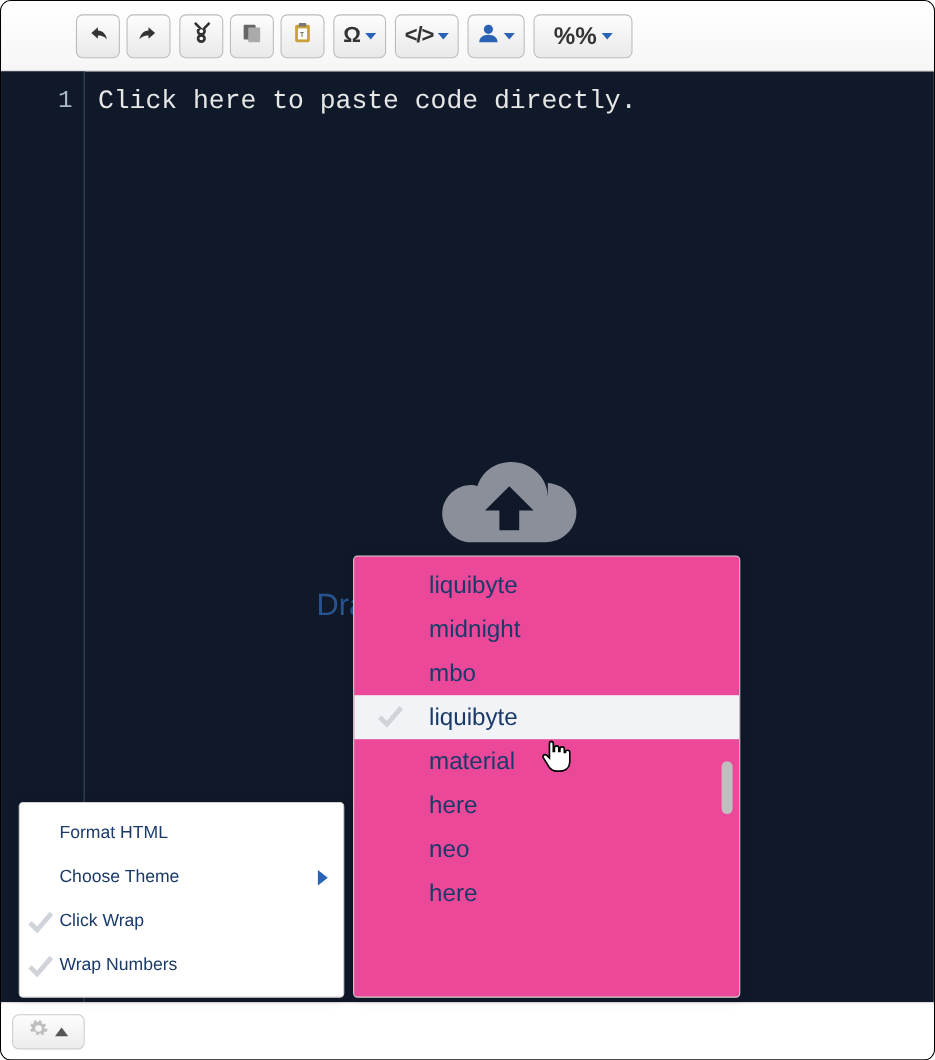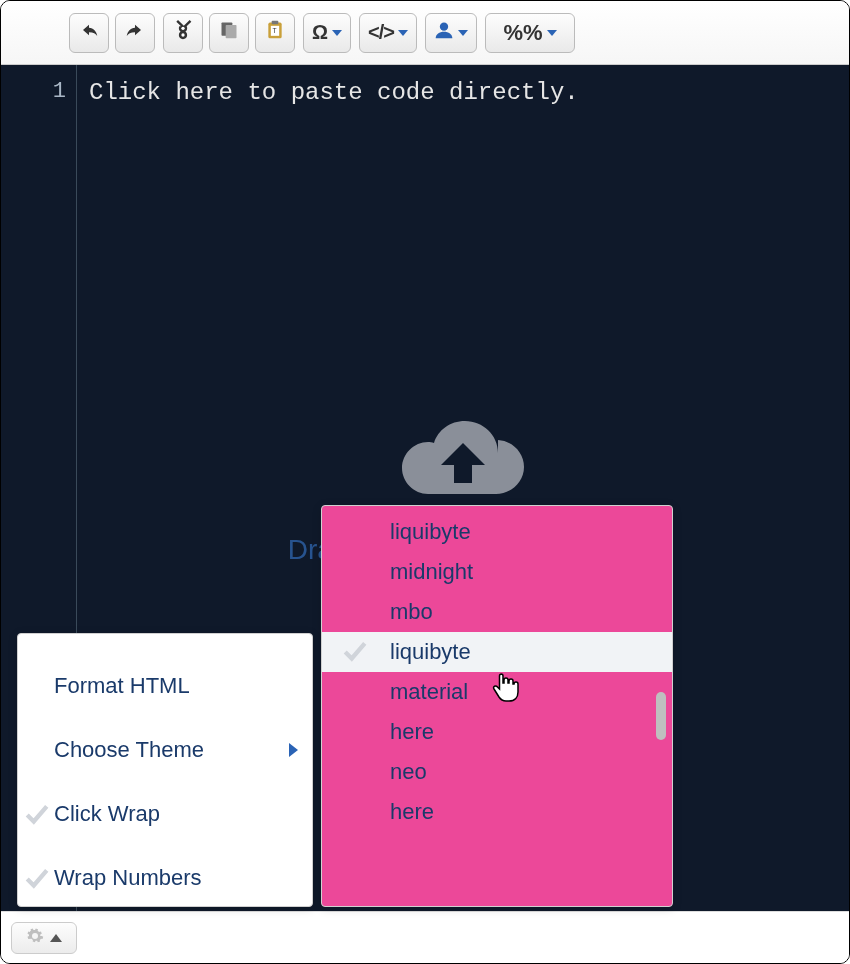--- a/index.html
+++ b/index.html
@@ -98,25 +98,24 @@
   border-radius: 4px;
   box-shadow: 0 2px 10px rgba(0,0,0,0.15);
   padding: 8px 0;
   z-index: 10;
 }
 .settings-item {
   display: flex;
   align-items: center;
   height: 40px;
   padding: 0 14px 0 36px;
-  font-size: 22px;
+  font-size: 16px;
   color: #1a3a6a;
   cursor: pointer;
   position: relative;
-  margin-top: 24px;
 }
 .settings-item .submenu-arrow {
   position: absolute;
   right: 14px;
   width: 0; height: 0;
   border-top: 7px solid transparent;
   border-bottom: 7px solid transparent;
   border-left: 9px solid #2a63b5;
 }
 .settings-item .check {

